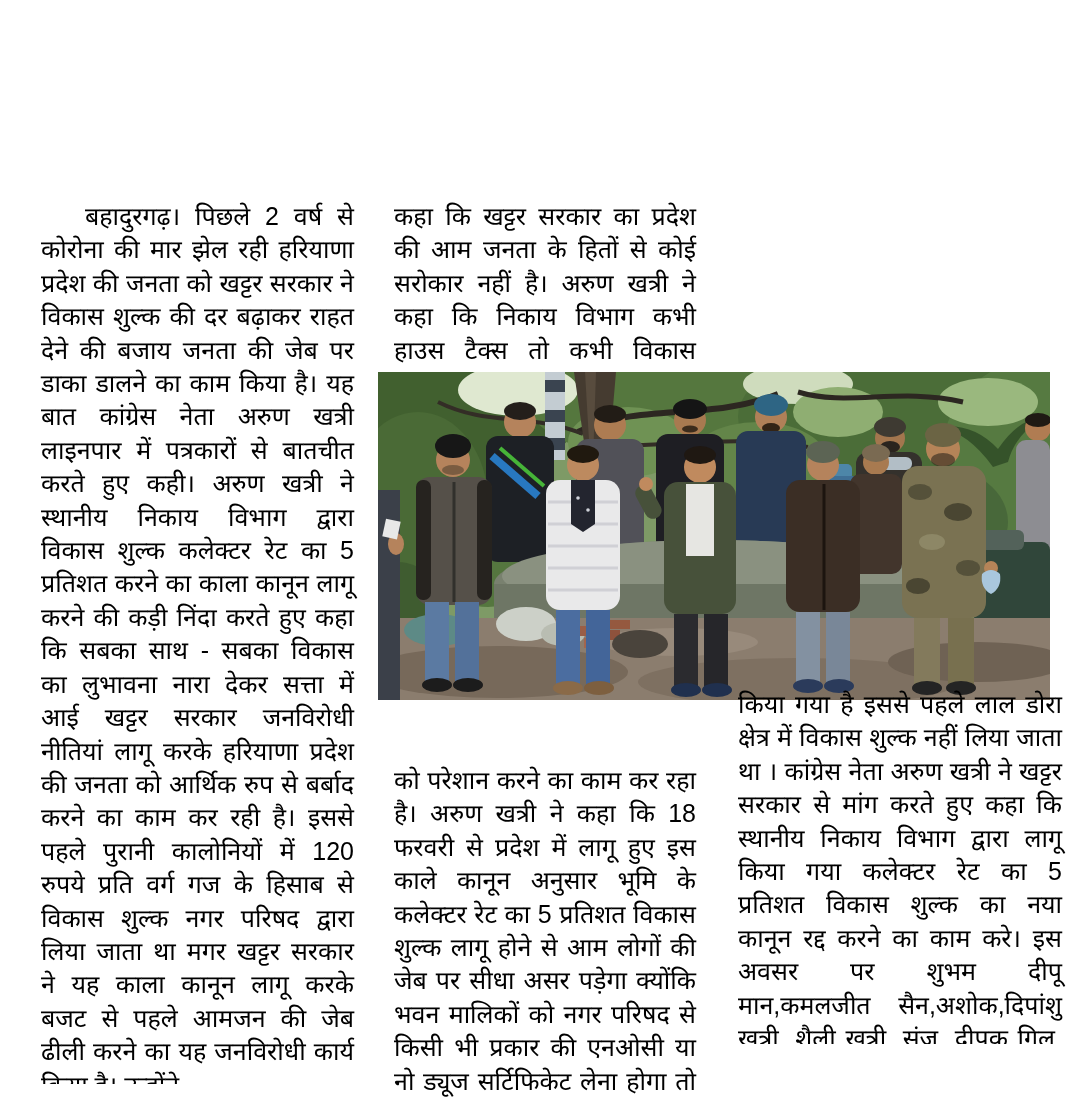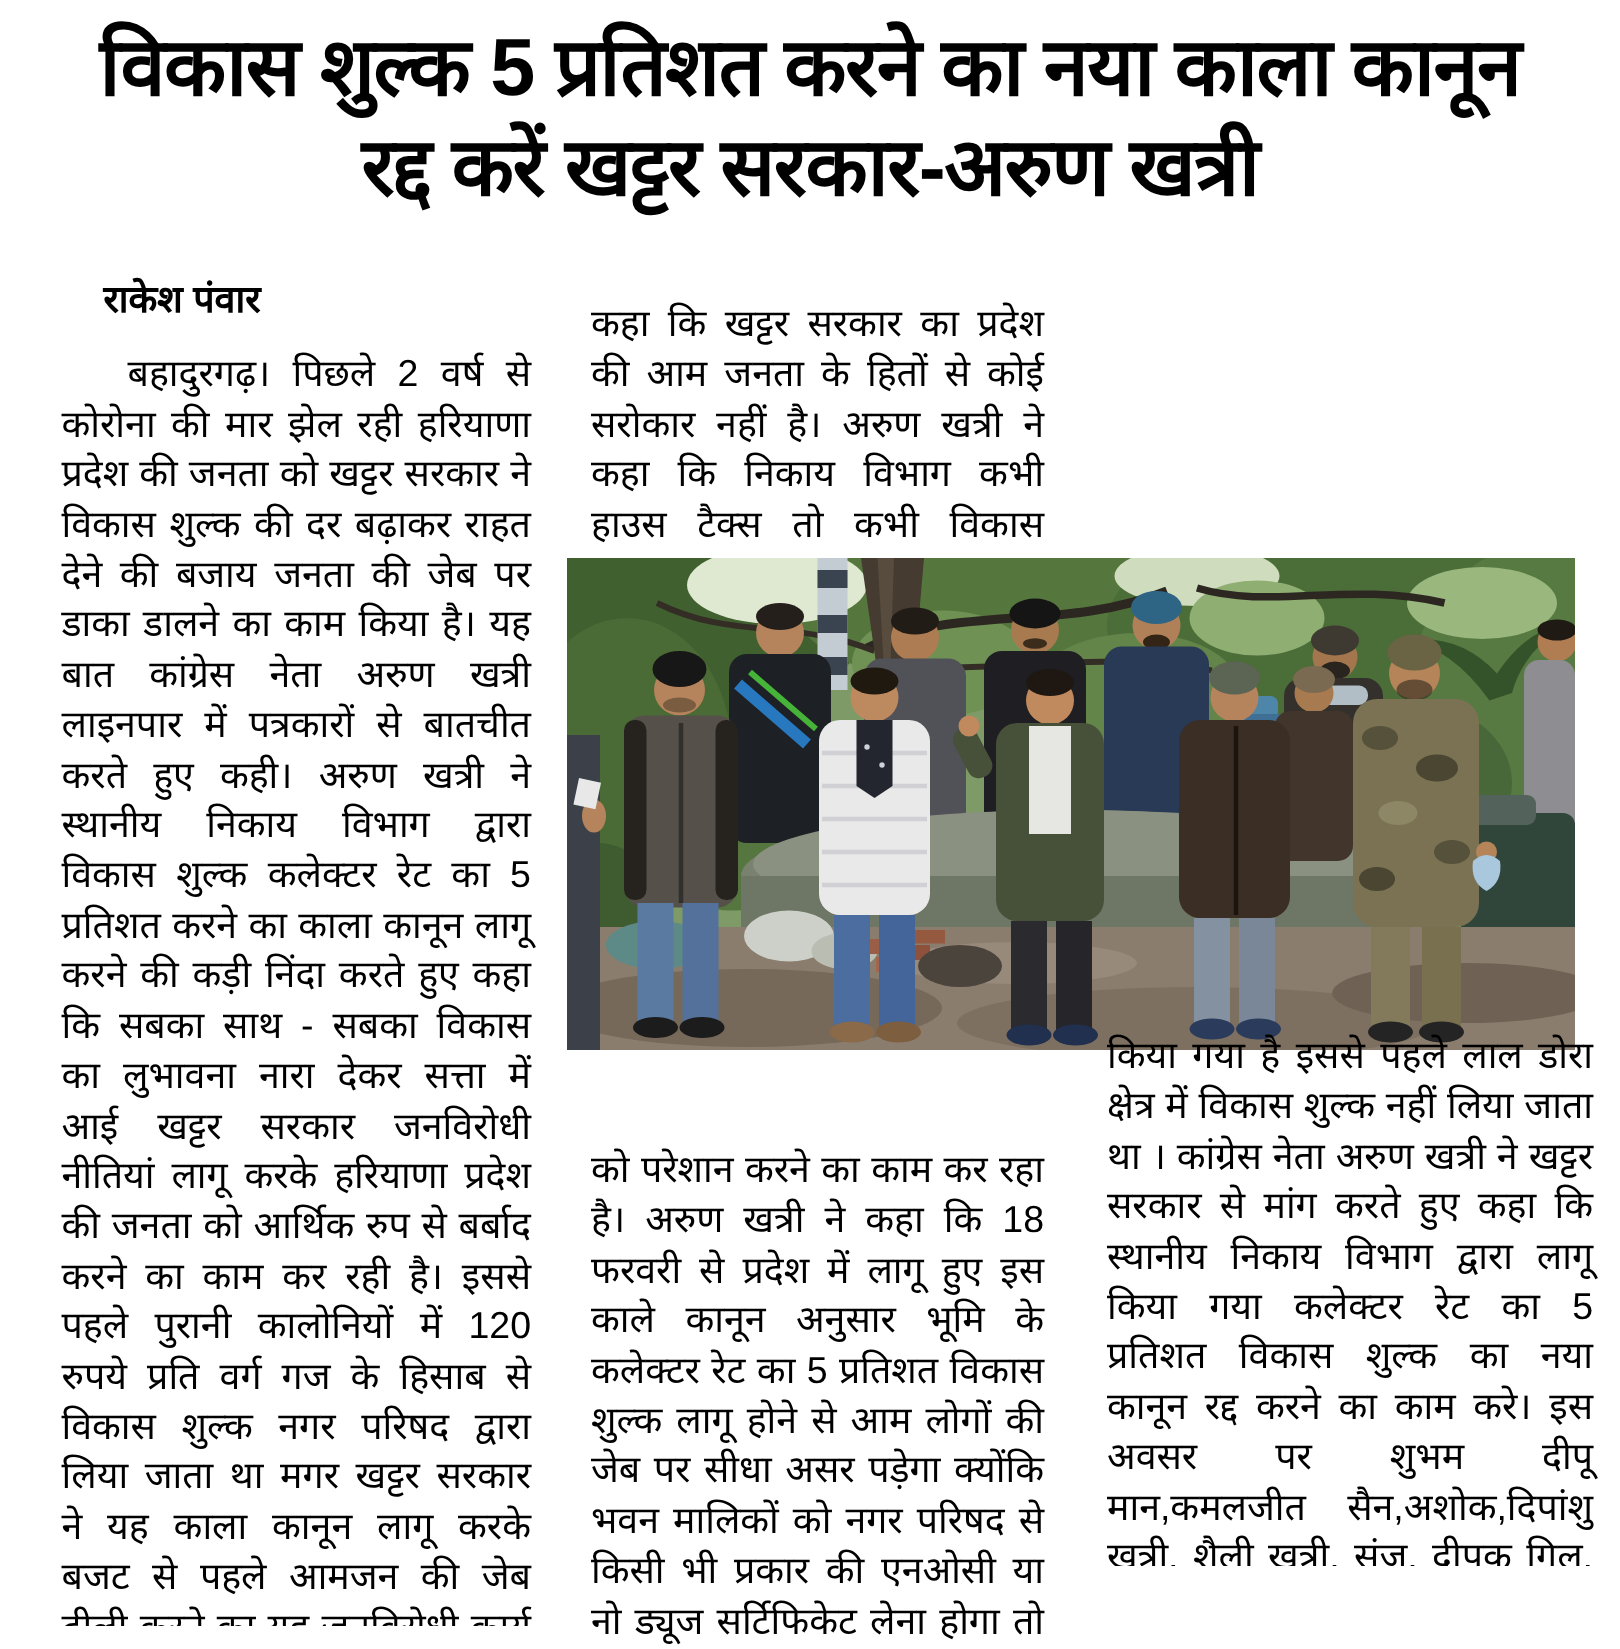--- a/index.html
+++ b/index.html
@@ -30,27 +30,22 @@
     position:absolute;left:378px;top:372px;width:672px;height:328px;
     overflow:hidden;background:#7e9a66;
   }
   #photo svg{display:block;}
 </style>
 </head>
 <body>
 
 <div id="page">
 
-  <div class="headline">
-    <div>विकास शुल्क 5 प्रतिशत करने का नया काला कानून</div>
-    <div>रद्द करें खट्टर सरकार-अरुण खत्री</div>
-  </div>
 
   <div id="col1" class="col">
-    <div class="byline">राकेश पंवार</div>
     <p class="para"><span class="indent"></span><span class="dateline">बहादुरगढ़।</span><span> पिछले 2 वर्ष से कोरोना की मार झेल रही हरियाणा प्रदेश की जनता को खट्टर सरकार ने विकास शुल्क की दर बढ़ाकर राहत देने की बजाय जनता की जेब पर डाका डालने का काम किया है। यह बात कांग्रेस नेता अरुण खत्री लाइनपार में पत्रकारों से बातचीत करते हुए कही। अरुण खत्री ने स्थानीय निकाय विभाग द्वारा विकास शुल्क कलेक्टर रेट का 5 प्रतिशत करने का काला कानून लागू करने की कड़ी निंदा करते हुए कहा कि सबका साथ - सबका विकास का लुभावना नारा देकर सत्ता में आई खट्टर सरकार जनविरोधी नीतियां लागू करके हरियाणा प्रदेश की जनता को आर्थिक रुप से बर्बाद करने का काम कर रही है। इससे पहले पुरानी कालोनियों में 120 रुपये प्रति वर्ग गज के हिसाब से विकास शुल्क नगर परिषद द्वारा लिया जाता था मगर खट्टर सरकार ने यह काला कानून लागू करके बजट से पहले आमजन की जेब ढीली करने का यह जनविरोधी कार्य किया है। उन्होंने</span></p>
   </div>
 
   <div id="col2top" class="col">
     <p class="para">कहा कि खट्टर सरकार का प्रदेश की आम जनता के हितों से कोई सरोकार नहीं है। अरुण खत्री ने कहा कि निकाय विभाग कभी हाउस टैक्स तो कभी विकास शुल्क के नाम पर लोगों</p>
   </div>
 
 
   <div id="photo">
     <svg width="672" height="328" viewBox="0 0 672 328" xmlns="http://www.w3.org/2000/svg">

